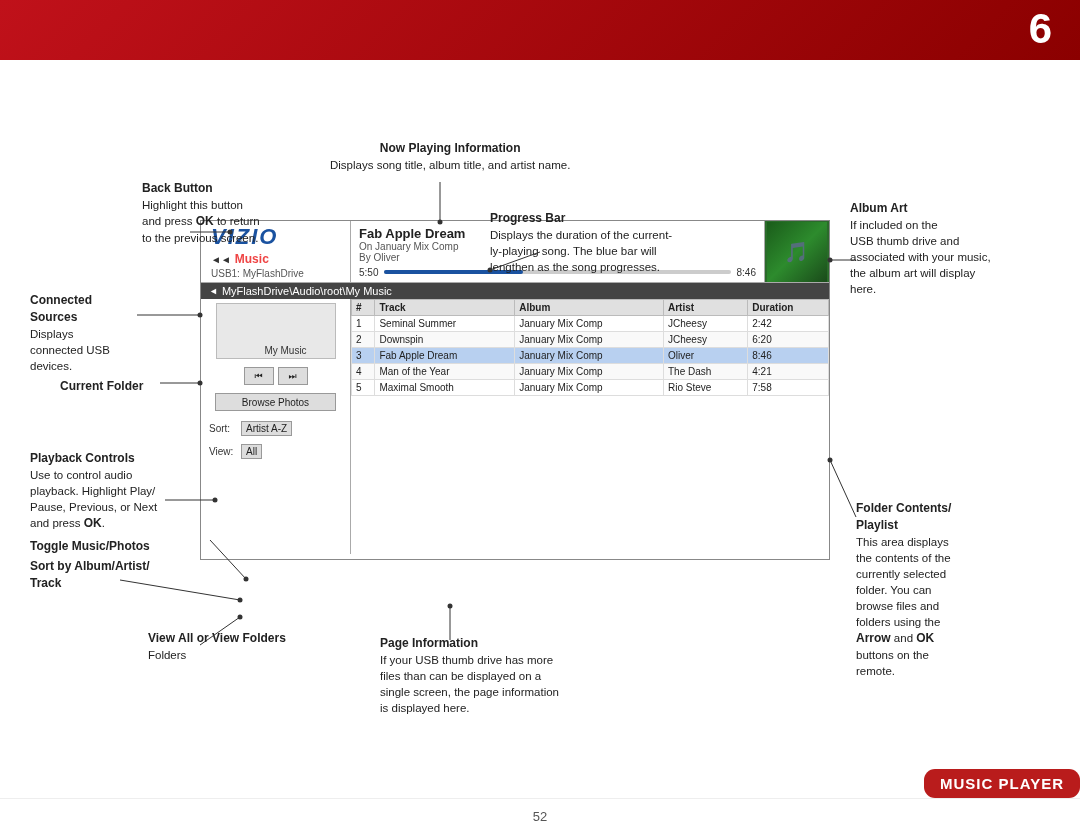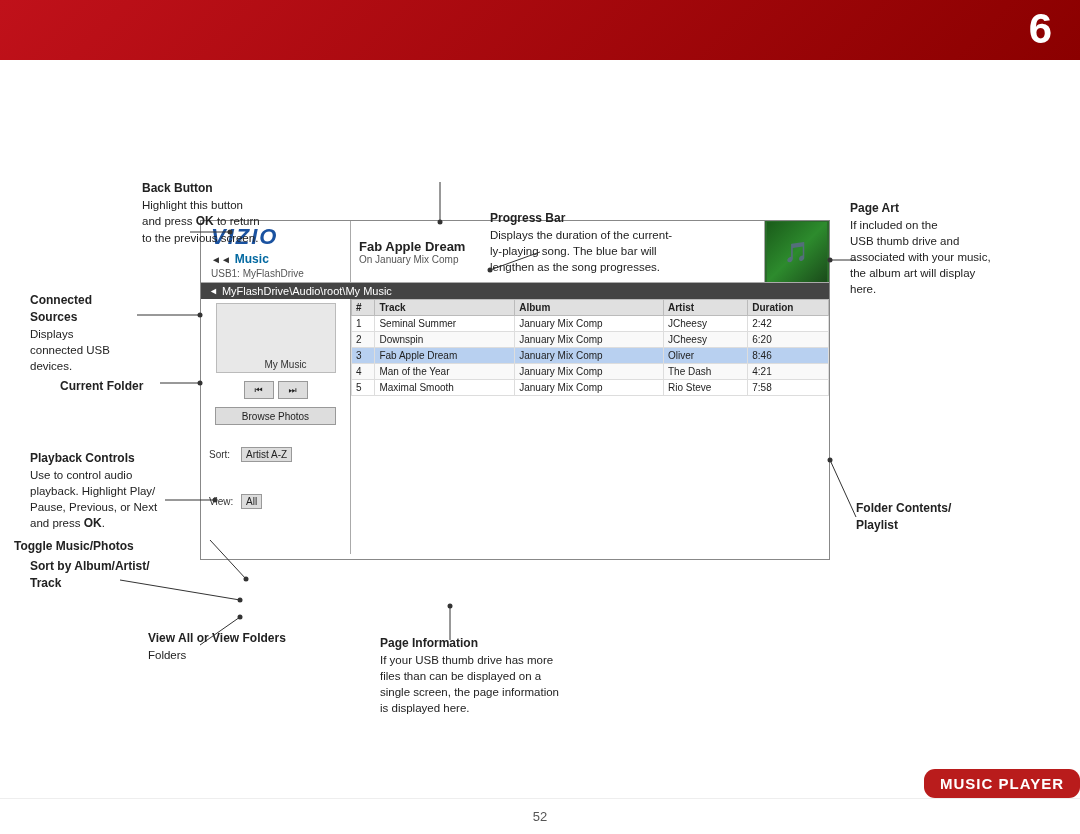--- a/index.html
+++ b/index.html
@@ -110,21 +110,21 @@
       gap: 4px;
       margin-top: 2px;
     }
     .music-back-icon {
       font-size: 10px;
       color: #333;
     }
     .music-label {
       font-size: 12px;
       font-weight: bold;
-      color: #0369a1;
+      color: #ef4444;
     }
     .usb-label {
       font-size: 10px;
       color: #555;
       margin-top: 2px;
     }
 
     .now-playing-area {
       flex: 1;
       border-right: 1px solid #aaa;
@@ -206,21 +206,21 @@
     .panel-sidebar {
       width: 150px;
       border-right: 1px solid #aaa;
       padding: 4px;
       display: flex;
       flex-direction: column;
       gap: 4px;
     }
     .folder-box {
       width: 120px;
-      height: 70px;
+      height: 56px;
       background: #e8e8e8;
       border: 1px solid #bbb;
       margin: 0 auto;
       display: flex;
       align-items: flex-end;
       justify-content: center;
       padding-bottom: 2px;
       padding-left: 20px;
     }
     .folder-label {
@@ -254,21 +254,21 @@
       justify-content: center;
       font-size: 10px;
       margin: 4px auto;
       cursor: pointer;
     }
     .sort-view-row {
       display: flex;
       align-items: center;
       gap: 4px;
       font-size: 10px;
-      margin: 14px 4px;
+      margin: 2px 4px;
     }
     .sort-view-label {
       color: #333;
       font-size: 10px;
       min-width: 28px;
     }
     .sort-view-val {
       background: #ddd;
       border: 1px solid #999;
       padding: 1px 4px;
@@ -347,20 +347,28 @@
         <div class="music-row">
           <span class="music-back-icon">◄◄</span>
           <span class="music-label">Music</span>
         </div>
         <div class="usb-label">USB1: MyFlashDrive</div>
       </div>
 
       <div class="now-playing-area">
         <div class="np-title">Fab Apple Dream</div>
         <div class="np-status-row">On  January Mix Comp</div>
+        <div class="np-by-row">By  Oliver</div>
+        <div class="progress-row">
+          <span class="progress-time">5:50</span>
+          <div class="progress-bar-bg">
+            <div class="progress-bar-fill"></div>
+          </div>
+          <span class="progress-time">8:46</span>
+        </div>
       </div>
 
       <div class="album-art-area">
         <div class="album-art-inner">🎵</div>
       </div>
     </div>
 
     <div class="breadcrumb-row">
       <span class="breadcrumb-icon">◄</span>
       <span>MyFlashDrive\Audio\root\My Music</span>
@@ -435,71 +443,76 @@
                   <td>Rio Steve</td>
                   <td>7:58</td>
                 </tr>
               </tbody>
           </table>
         </div>
       </div>
     </div>
   </div>
 
+  <div class="annotation" style="top:80px; left:330px; text-align:center;">
+    <strong>Now Playing Information</strong><br>
+    <span>Displays song title, album title, and artist name.</span>
+  </div>
 
   <div class="annotation" style="top:120px; left:142px;">
     <strong>Back Button</strong><br>
     <span>Highlight this button<br>and press <strong>OK</strong> to return<br>to the previous screen.</span>
   </div>
 
   <div class="annotation" style="top:150px; left:490px;">
     <strong>Progress Bar</strong><br>
     <span>Displays the duration of the current-<br>ly-playing song. The blue bar will<br>lengthen as the song progresses.</span>
   </div>
 
   <div class="annotation" style="top:140px; left:850px;">
-    <strong>Page Art</strong><br>
+    <strong>Album Art</strong><br>
     <span>If included on the<br>USB thumb drive and<br>associated with your music,<br>the album art will display<br>here.</span>
   </div>
 
   <div class="annotation" style="top:232px; left:30px;">
     <strong>Connected<br>Sources</strong><br>
     <span>Displays<br>connected USB<br>devices.</span>
   </div>
 
   <div class="annotation" style="top:318px; left:60px;">
     <strong>Current Folder</strong>
   </div>
 
   <div class="annotation" style="top:390px; left:30px;">
     <strong>Playback Controls</strong><br>
     <span>Use to control audio<br>playback. Highlight Play/<br>Pause, Previous, or Next<br>and press <strong>OK</strong>.</span>
   </div>
 
-  <div class="annotation" style="top:478px; left:14px;">
+  <div class="annotation" style="top:478px; left:30px;">
     <strong>Toggle Music/Photos</strong>
   </div>
 
   <div class="annotation" style="top:498px; left:30px;">
     <strong>Sort by Album/Artist/<br>Track</strong>
   </div>
 
   <div class="annotation" style="top:570px; left:148px;">
     <strong>View All or View
 Folders</strong><br>
     <span>Folders</span>
   </div>
 
   <div class="annotation" style="top:575px; left:380px;">
     <strong>Page Information</strong><br>
     <span>If your USB thumb drive has more<br>files than can be displayed on a<br>single screen, the page information<br>is displayed here.</span>
   </div>
 
   <div class="annotation" style="top:440px; left:856px;">
     <strong>Folder Contents/<br>Playlist</strong><br>
+    <span>This area displays<br>the contents of the<br>currently selected<br>folder. You can<br>browse files and<br>folders using the<br><strong>Arrow</strong> and <strong>OK</strong><br>buttons on the<br>remote.</span>
   </div>
 
   <svg class="arrows-overlay" xmlns="http://www.w3.org/2000/svg">
 
     <line x1="440" y1="122" x2="440" y2="162" stroke="#333" stroke-width="1"></line>
     <circle cx="440" cy="162" r="2.5" fill="#333"></circle>
 
     <line x1="190" y1="172" x2="230" y2="172" stroke="#333" stroke-width="1"></line>
     <circle cx="230" cy="172" r="2.5" fill="#333"></circle>
 

